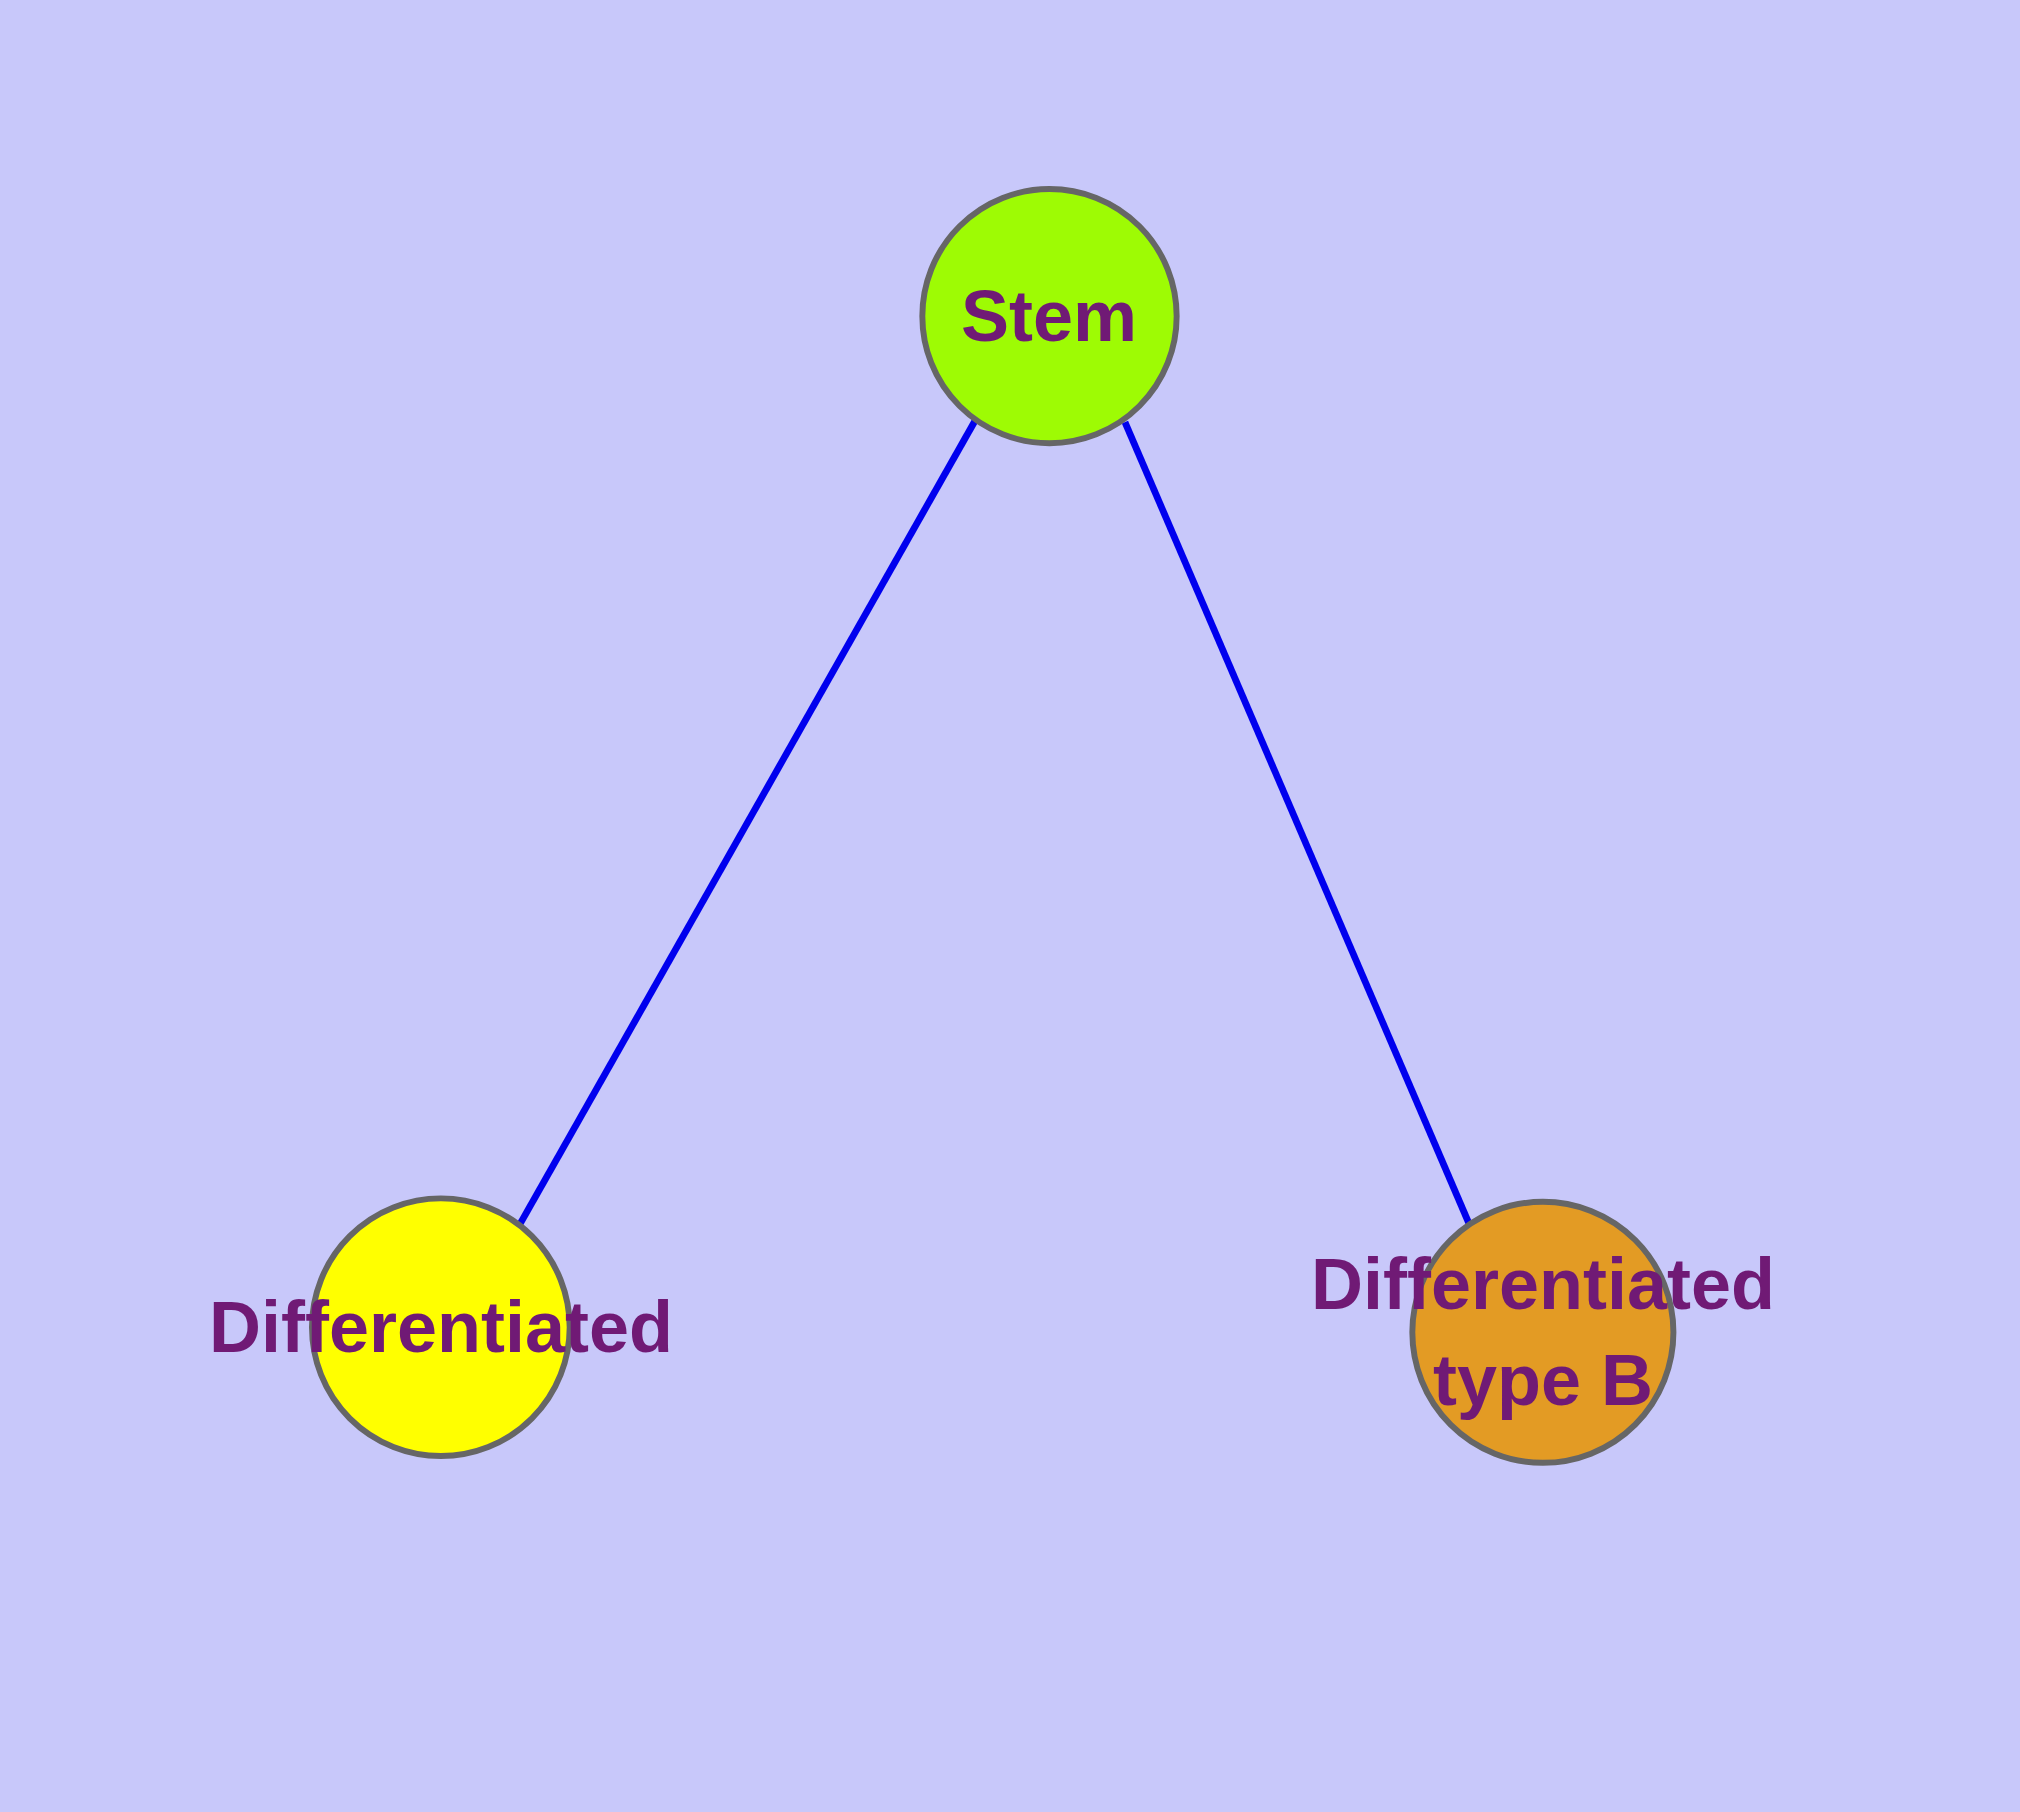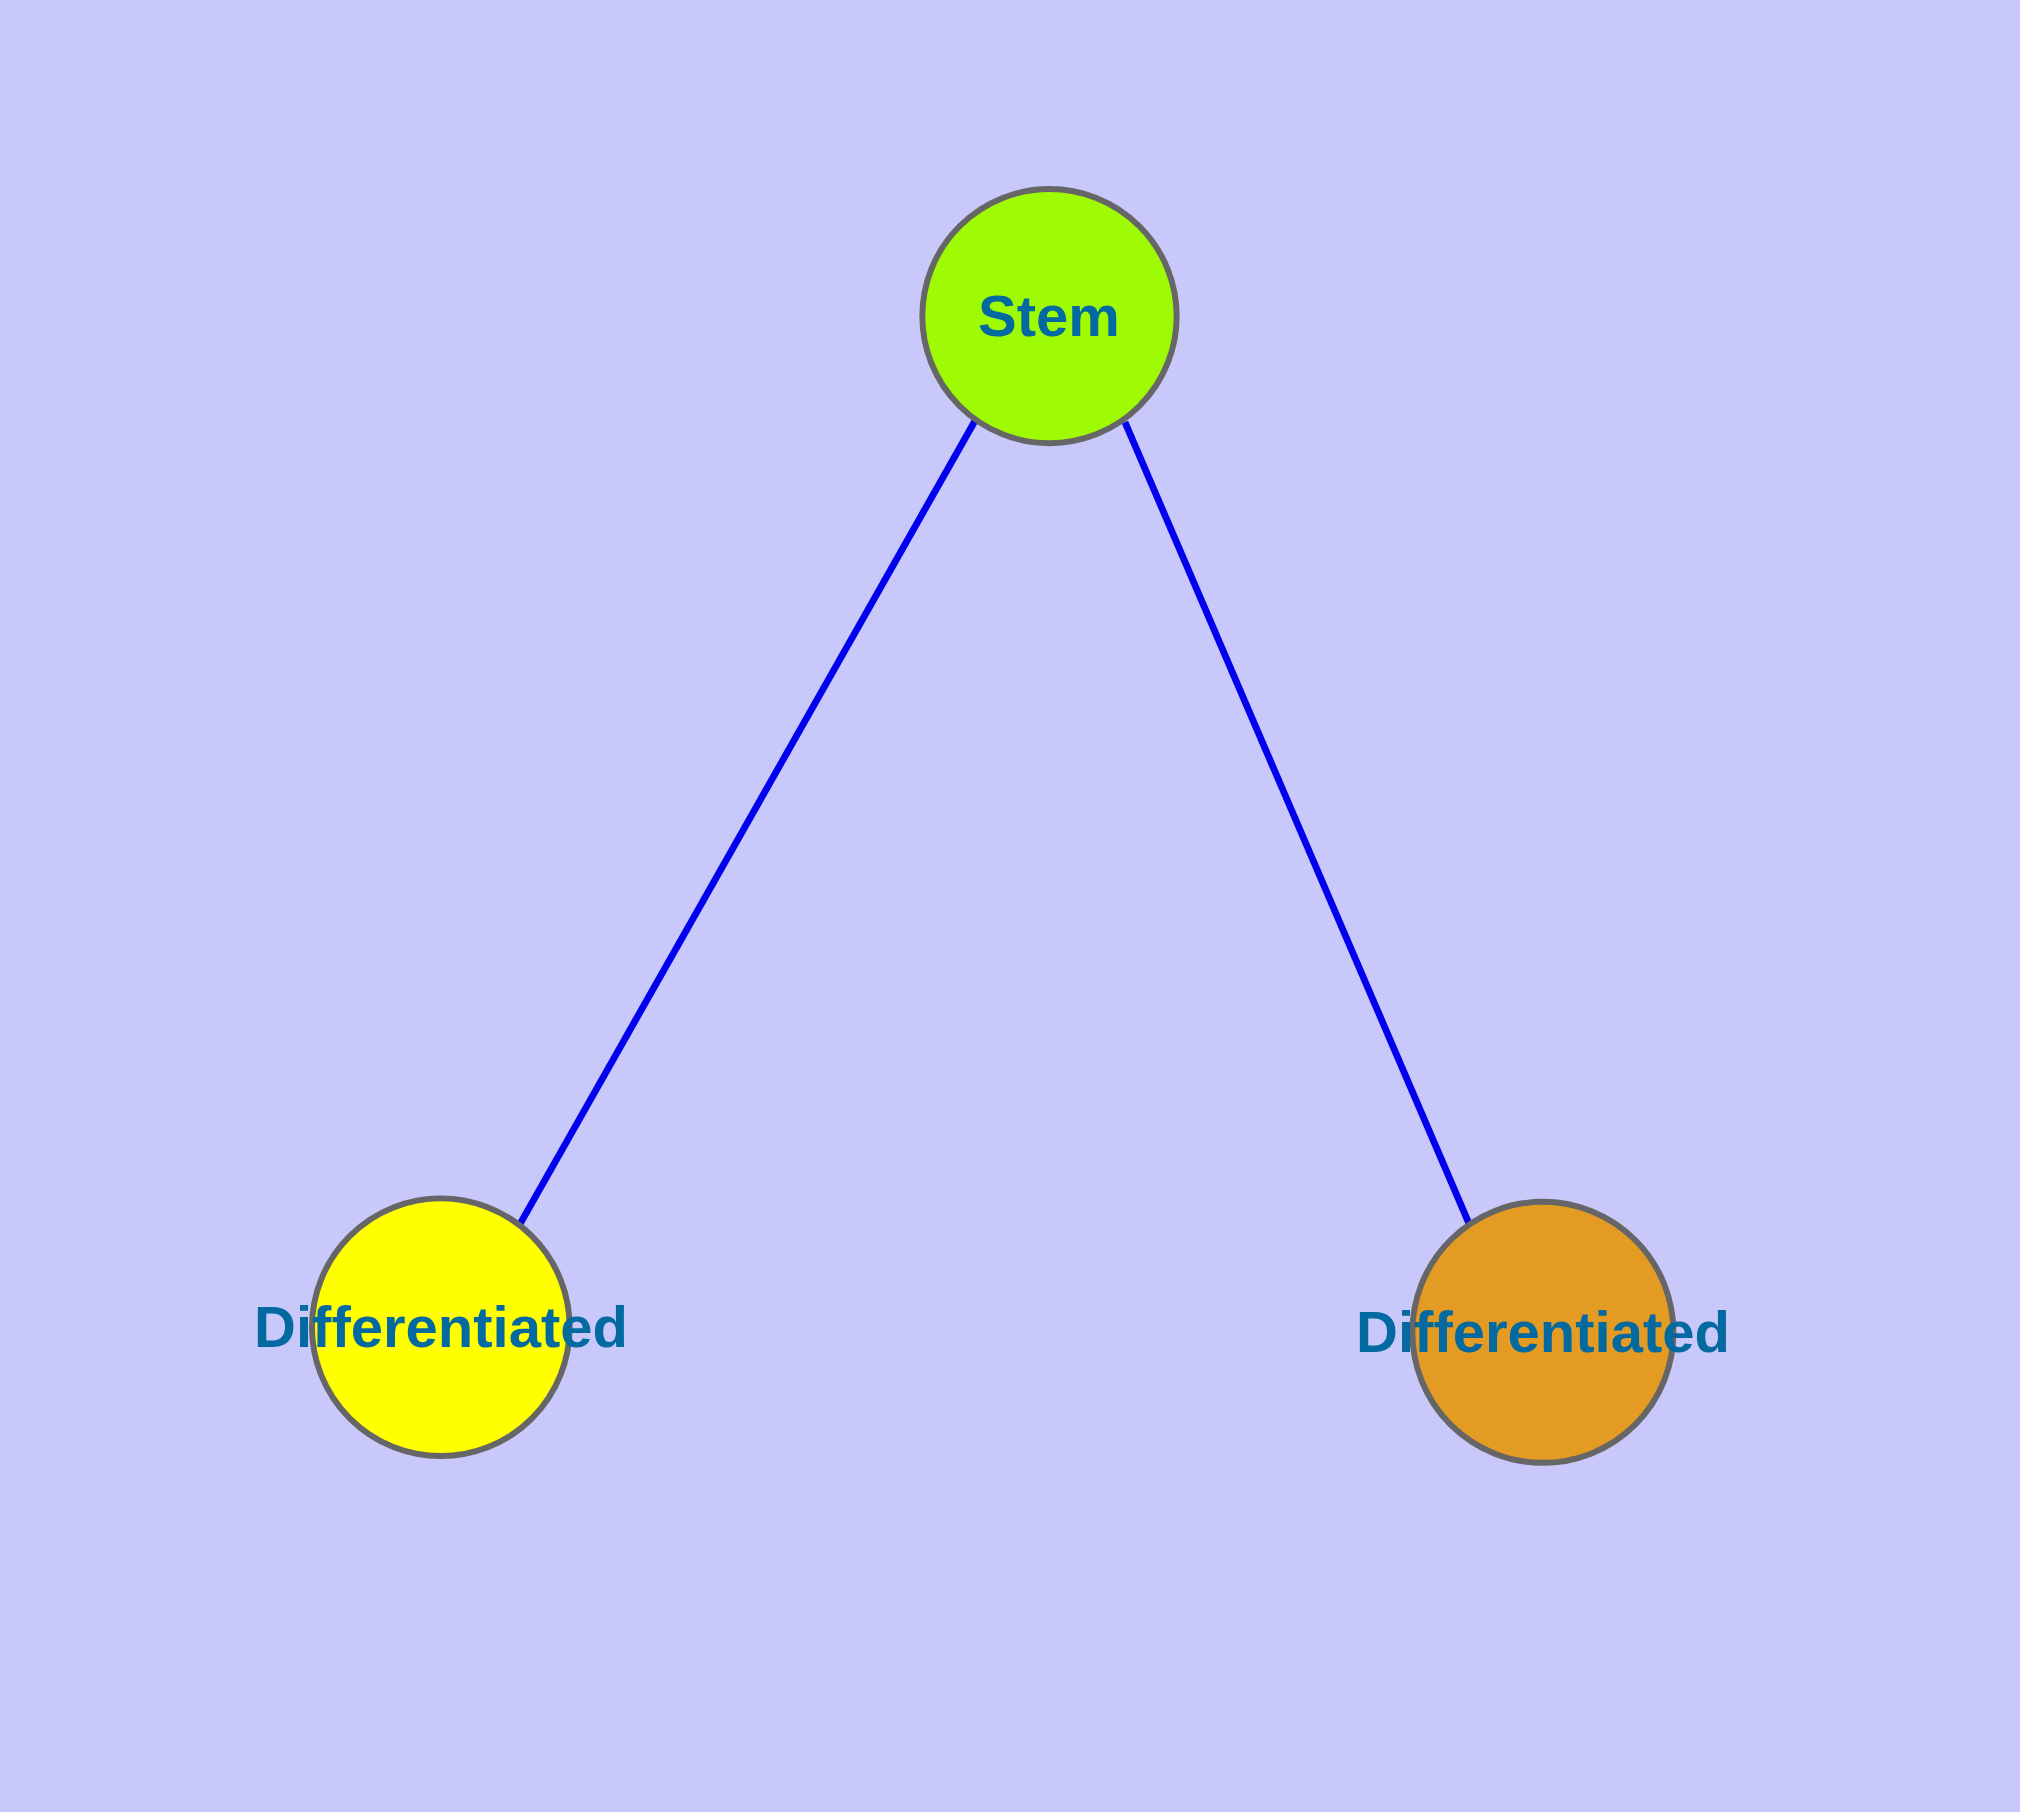--- a/index.html
+++ b/index.html
@@ -19,24 +19,24 @@
   #graph-svg {
     position: absolute;
     left: 0;
     top: 0;
     width: 2021px;
     height: 1812px;
   }
   .node-label {
     position: absolute;
     text-align: center;
-    color: #0369a1;
+    color: #701a75;
     font-family: "Liberation Sans", "DejaVu Sans", sans-serif;
     font-weight: bold;
-    font-size: 58px;
+    font-size: 72px;
     line-height: 96px;
     white-space: nowrap;
     pointer-events: none;
     transform: translate(-50%, -50%);
   }
 </style>
 </head>
 <body>
 
 <div id="canvas">
@@ -55,17 +55,18 @@
 
   <div id="label-layer">
       <div class="node-label" style="left: 1049px; top: 316px;">
         <div>Stem</div>
       </div>
       <div class="node-label" style="left: 441px; top: 1327px;">
         <div>Differentiated</div>
       </div>
       <div class="node-label" style="left: 1543px; top: 1332px;">
         <div>Differentiated</div>
+        <div>type B</div>
       </div>
     </div>
 
 </div>
 
 
 </body></html>

